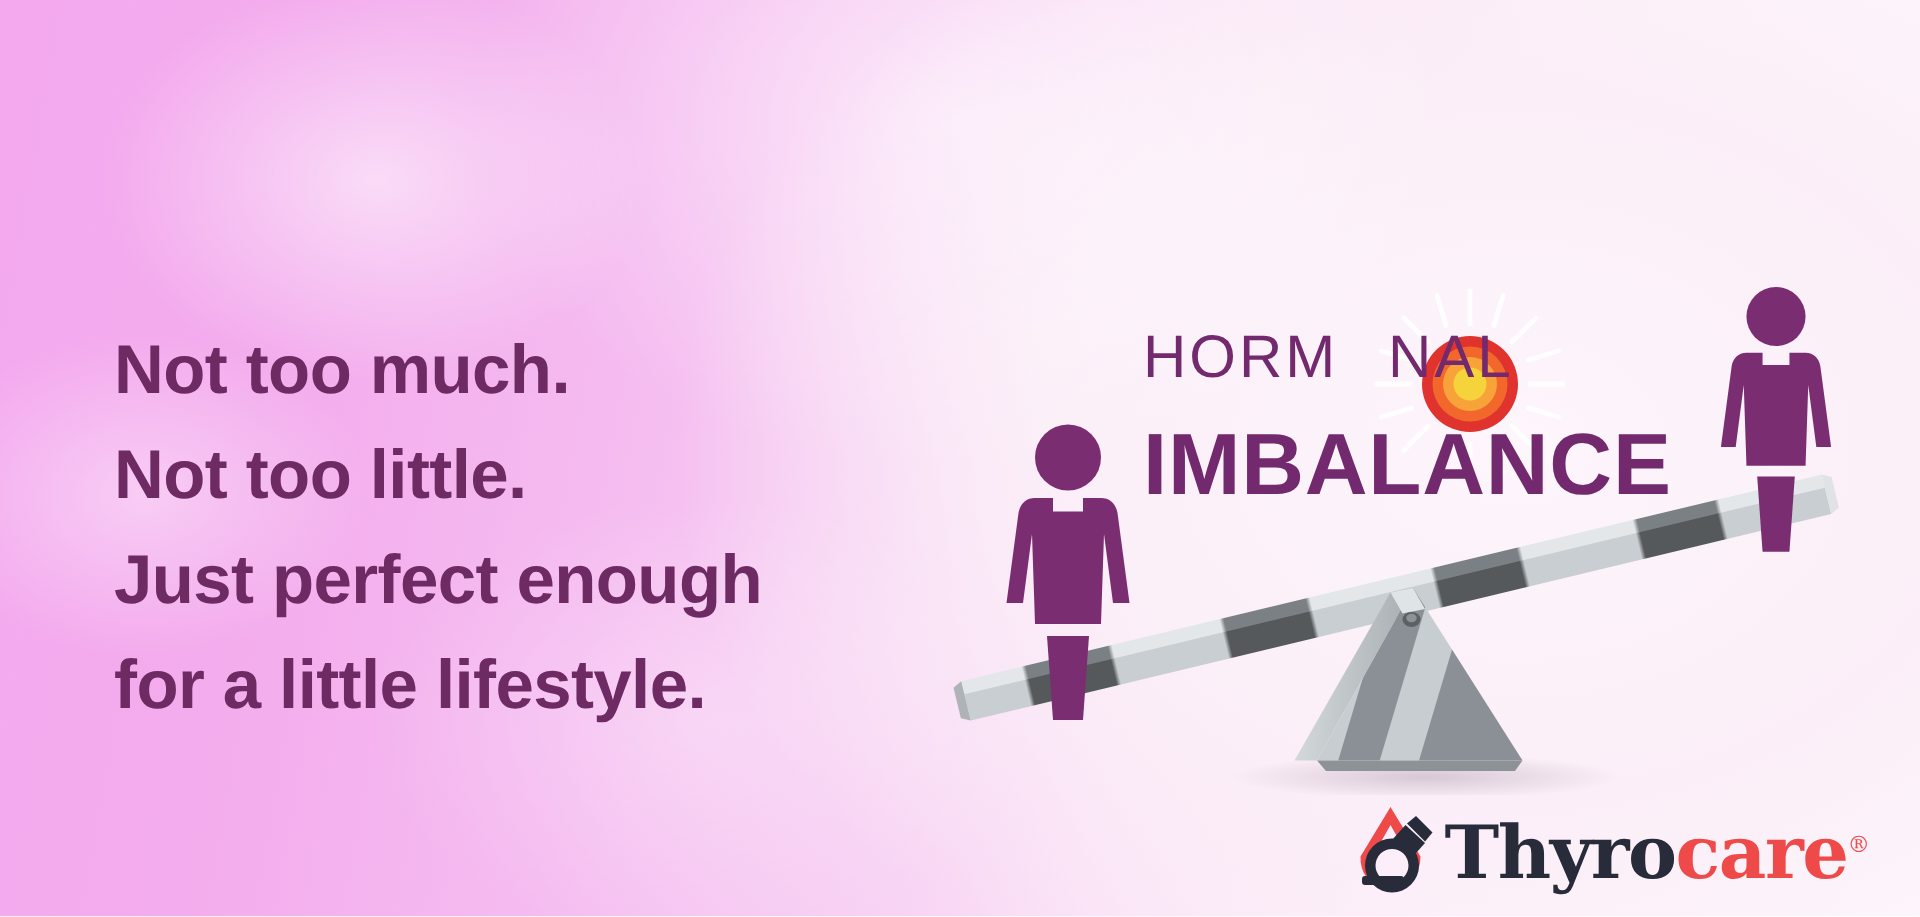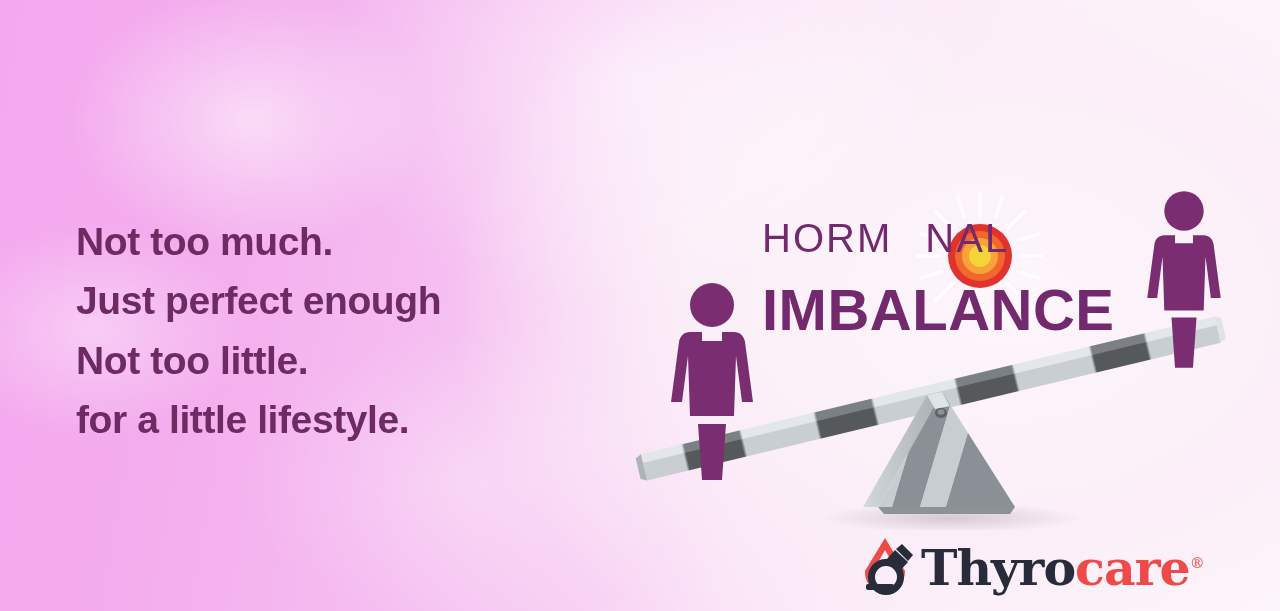--- a/index.html
+++ b/index.html
@@ -24,21 +24,21 @@
 
   
   #tagline {
     position: absolute;
     left: 76px;
     top: 212px;
     width: 560px;
   }
   #tagline .line {
     color: #6e2a63;
-    font-size: 39px;
+    font-size: 46px;
     font-weight: 700;
     line-height: 1.52;
     letter-spacing: -0.4px;
     white-space: nowrap;
   }
 
   
   #headline {
     position: absolute;
     left: 762px;
@@ -85,21 +85,21 @@
   }
 
   
   .figure { position: absolute; }
   #figure-left  { left: 664px; top: 282px; width: 96px;  height: 200px; }
   #figure-right { left: 1141px; top: 190px; width: 86px; height: 180px; }
 
   
   #logo {
     position: absolute;
-    left: 855px;
+    left: 897px;
     top: 533px;
     height: 66px;
     display: flex;
     align-items: center;
     justify-content: flex-end;
   }
   #logo .logo-mark { width: 62px; height: 62px; flex: 0 0 auto; }
   #logo .wordmark {
     font-family: "DejaVu Serif", serif;
     font-size: 49px;
@@ -120,22 +120,22 @@
     letter-spacing: 0;
   }
 </style>
 </head>
 <body>
 
 <div id="banner">
 
   <div id="tagline">
     <div class="line">Not too much.</div>
+    <div class="line">Not too little.</div>
     <div class="line">Just perfect enough</div>
-    <div class="line">Not too little.</div>
     <div class="line">for a little lifestyle.</div>
   </div>
 
   <svg id="seesaw" viewBox="0 0 620 360">
     <defs>
       <linearGradient id="plankFace" x1="0" y1="0" x2="1" y2="0">
         <stop offset="0.00" stop-color="#c9ced2"></stop>
         <stop offset="0.07" stop-color="#c9ced2"></stop>
         <stop offset="0.075" stop-color="#56595c"></stop>
         <stop offset="0.17" stop-color="#56595c"></stop>

